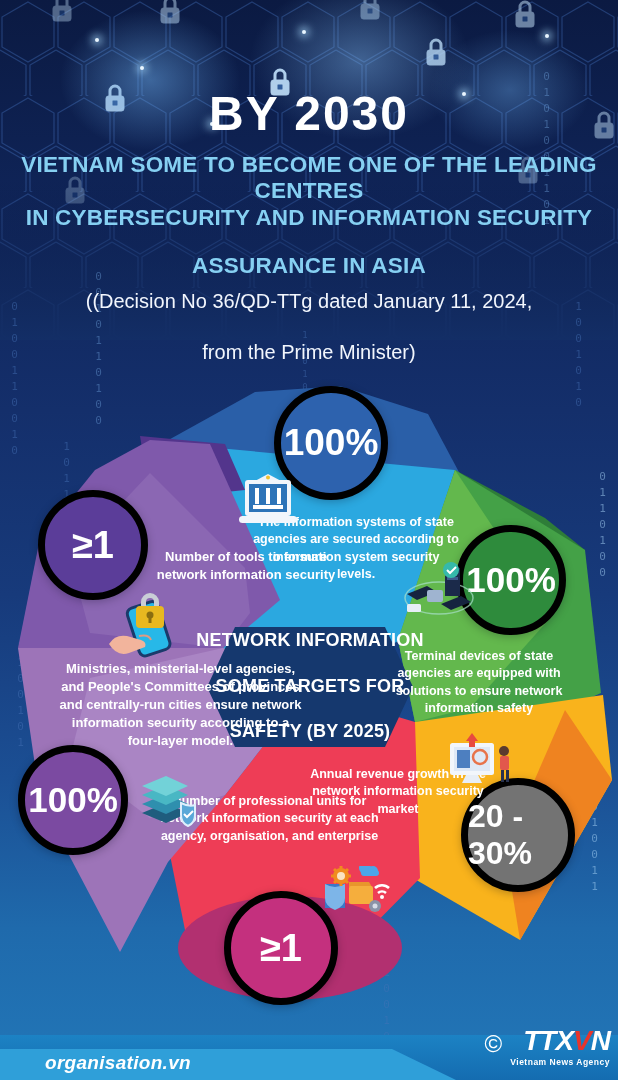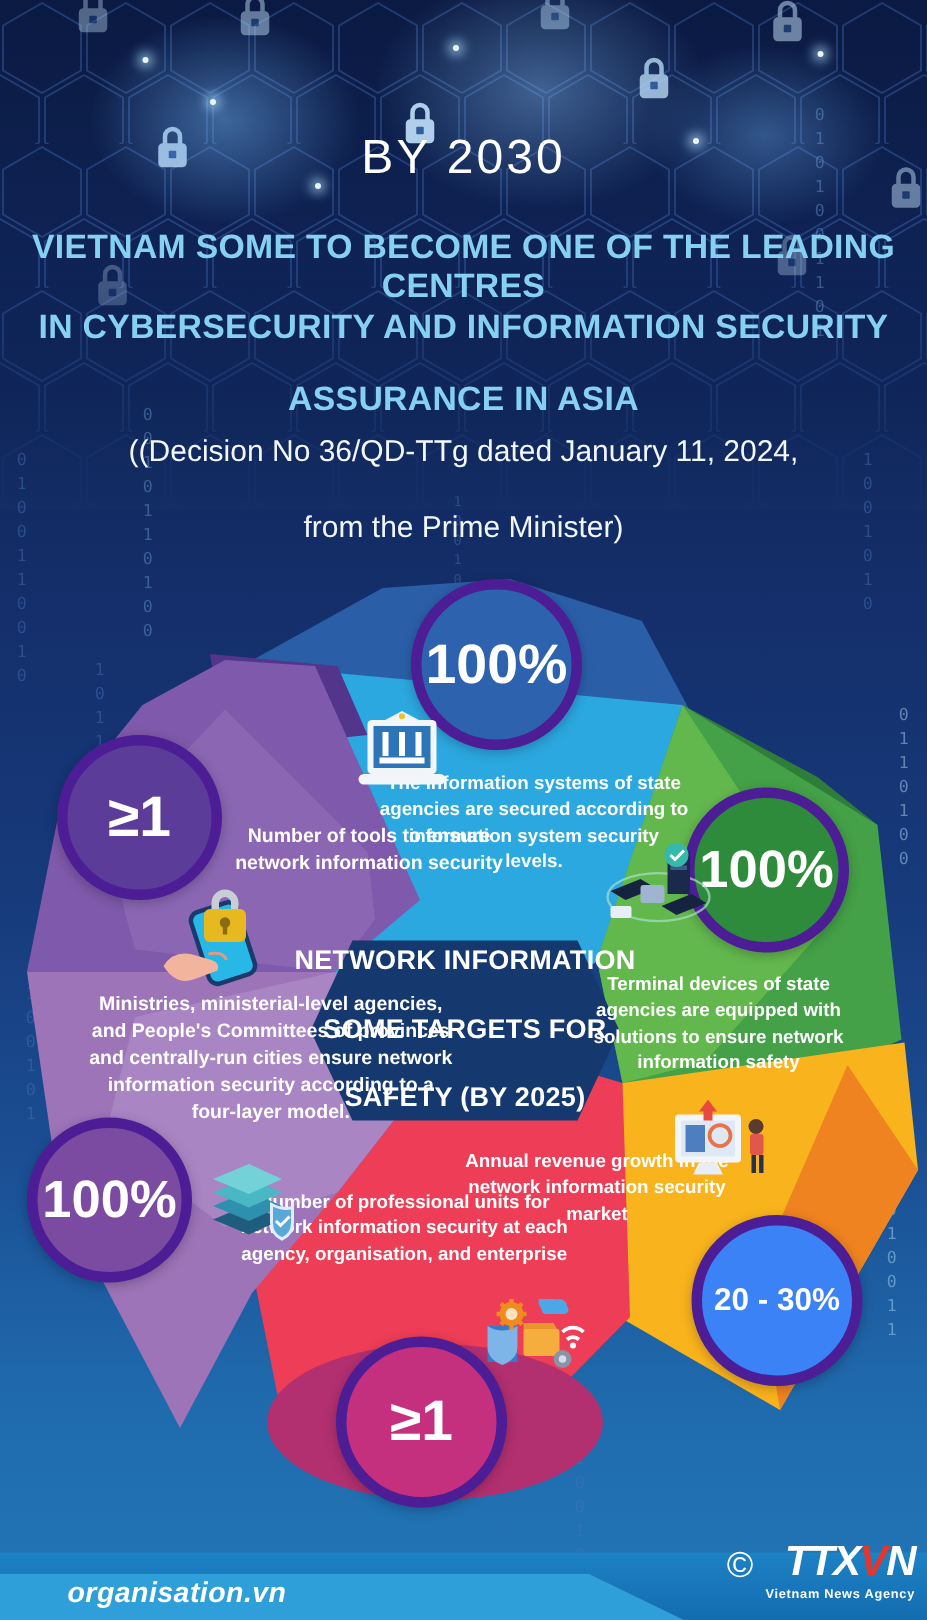--- a/index.html
+++ b/index.html
@@ -10,34 +10,34 @@
   }
   .abs{position:absolute;}
   
   #header-deco{left:0;top:0;}
   .glow{position:absolute;border-radius:50%;pointer-events:none;}
   .g1{left:60px;top:10px;width:180px;height:140px;background:radial-gradient(closest-side,rgba(120,190,255,.45),rgba(120,190,255,0));}
   .g2{left:250px;top:-20px;width:220px;height:160px;background:radial-gradient(closest-side,rgba(140,200,255,.40),rgba(140,200,255,0));}
   .g3{left:430px;top:30px;width:160px;height:120px;background:radial-gradient(closest-side,rgba(120,190,255,.35),rgba(120,190,255,0));}
   .sparkle{position:absolute;width:4px;height:4px;border-radius:50%;background:#eaf6ff;box-shadow:0 0 8px 3px rgba(170,220,255,.8);}
   
-  .page-title{left:0;top:86px;width:618px;text-align:center;color:#ffffff;font-size:32px;letter-spacing:2px;font-weight:400;}
+  .page-title{left:0;top:86px;width:618px;text-align:center;color:#ffffff;font-size:48px;letter-spacing:2px;font-weight:700;}
   .sub-line{left:0;width:618px;text-align:center;color:#86d0f2;font-weight:700;font-size:22.5px;letter-spacing:.2px;}
   .s1{top:152px}.s2{top:205px}.s3{top:253px}
   .dec-line{left:0;width:618px;text-align:center;color:#f2f6fd;font-size:20px;font-weight:400;}
   .d1{top:290px}.d2{top:341px}
   
   .bin{position:absolute;writing-mode:vertical-rl;text-orientation:upright;
        font-family:"DejaVu Sans Mono",monospace;font-size:11px;letter-spacing:3px;
        color:rgba(120,175,235,.38);pointer-events:none;}
   .bin.light{color:rgba(165,210,245,.5);}
   .bin.dark{color:rgba(70,115,185,.45);}
   
   #pinwheel{left:0;top:378px;width:618px;height:660px;}
-  .circle-badge{position:absolute;box-sizing:border-box;border:7px solid #4c1d95;border-radius:50%;
+  .circle-badge{position:absolute;box-sizing:border-box;border:7px solid #000000;border-radius:50%;
     display:flex;align-items:center;justify-content:center;color:#fff;font-weight:700;
     box-shadow:0 2px 8px rgba(0,0,20,.25);}
   .petal-text{position:absolute;color:#fff;font-weight:600;text-align:center;
     font-size:12.5px;line-height:1.38;}
   .center-badge{position:absolute;left:190px;top:252px;width:240px;height:112px;
     display:flex;flex-direction:column;align-items:center;justify-content:space-between;
     text-align:center;color:#fff;font-weight:700;font-size:18px;letter-spacing:.2px;}
   .icon{position:absolute;}
   
   .footer-bar{left:0;top:1035px;width:618px;height:45px;background:linear-gradient(180deg,#1c82c4,#146cb0);}
@@ -141,21 +141,21 @@
 
     <polygon points="235,249 385,249 413,309 385,369 235,369 207,309" fill="#15386e"></polygon>
   </svg>
 
   <div class="circle-badge" style="left:274px;top:8px;width:114px;height:114px;background:#2d62ae;font-size:37px">
       <span>100%</span>
     </div>
   <div class="circle-badge" style="left:456px;top:147px;width:110px;height:110px;background:#2e8b3c;font-size:35px">
       <span>100%</span>
     </div>
-  <div class="circle-badge" style="left:461px;top:432px;width:114px;height:114px;background:#3b82f6;font-size:21px">
+  <div class="circle-badge" style="left:461px;top:400px;width:114px;height:114px;background:#737373;font-size:32px">
       <span>20 - 30%</span>
     </div>
   <div class="circle-badge" style="left:224px;top:513px;width:114px;height:114px;background:#c4307e;font-size:38px">
       <span>≥1</span>
     </div>
   <div class="circle-badge" style="left:18px;top:367px;width:110px;height:110px;background:#7b4aa1;font-size:35px">
       <span>100%</span>
     </div>
   <div class="circle-badge" style="left:38px;top:112px;width:110px;height:110px;background:#5b3d99;font-size:38px">
       <span>≥1</span>

